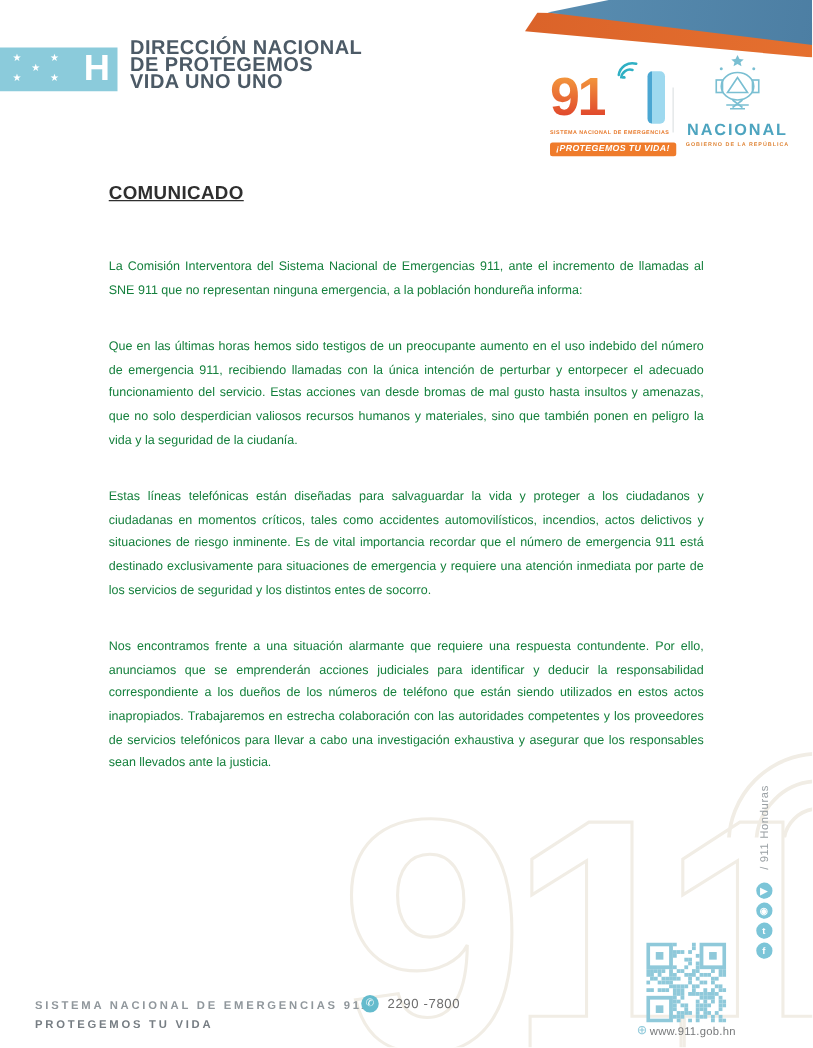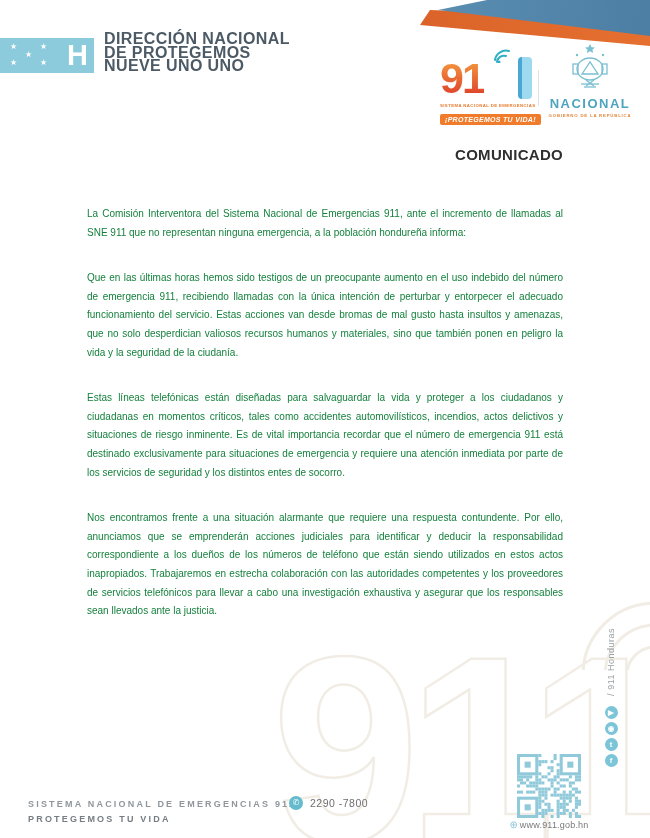--- a/index.html
+++ b/index.html
@@ -59,22 +59,22 @@
     padding:2px 5px;border-radius:2px;white-space:nowrap;
   }
   .logo-divider{position:absolute;left:538px;top:70px;width:1px;height:36px;background:#dfe3e5;}
   .honduras{position:absolute;left:547px;top:42px;width:86px;text-align:center;}
   .honduras .emblem{display:block;margin:0 auto;}
   .honduras .name{font-size:13px;font-weight:700;letter-spacing:1.5px;color:#4da4bf;margin-top:2px;}
   .honduras .subtitle{font-size:4.3px;letter-spacing:.8px;color:#e0883c;font-weight:700;margin-top:2px;white-space:nowrap;}
   
   .content{position:absolute;left:87px;top:146px;width:476px;}
   .doc-title{
-    text-align:right;font-size:15px;font-weight:700;color:#2f2f2f;
-    letter-spacing:.3px;margin:0 0 42px 0;
+    text-align:left;font-size:15px;font-weight:700;color:#2f2f2f;
+    letter-spacing:.3px;margin:0 0 42px 0;text-decoration:underline;
   }
   .content p{
     margin:0 0 27px 0;text-align:justify;color:#15803d;
     font-size:10px;line-height:18.6px;
   }
   
   .watermark{
     position:absolute;left:272px;top:630px;z-index:0;
     font-size:265px;font-weight:700;line-height:.9;letter-spacing:-12px;
     color:transparent;-webkit-text-stroke:2.5px #f1ede5;user-select:none;
@@ -135,21 +135,21 @@
         <span class="star s2">★</span>
         <span class="star s3">★</span>
         <span class="star s4">★</span>
         <span class="star s5">★</span>
     </div>
     <div class="hletter">H</div>
   </div>
   <div class="org-name">
     <div>DIRECCIÓN NACIONAL</div>
     <div>DE PROTEGEMOS</div>
-    <div>NUEVE UNO UNO</div>
+    <div>VIDA UNO UNO</div>
   </div>
 
   <div class="logo911">
     <div class="digits">
       <span class="d91">91</span>
       <span class="phone1"></span>
       <svg class="wifi" width="20" height="16" viewBox="0 0 20 16">
         <g fill="none" stroke="#2fb0c4" stroke-width="2" stroke-linecap="round">
           <path d="M3 13 A 11 11 0 0 1 17 4"></path>
           <path d="M5 15 A 7 7 0 0 1 14 9"></path>

